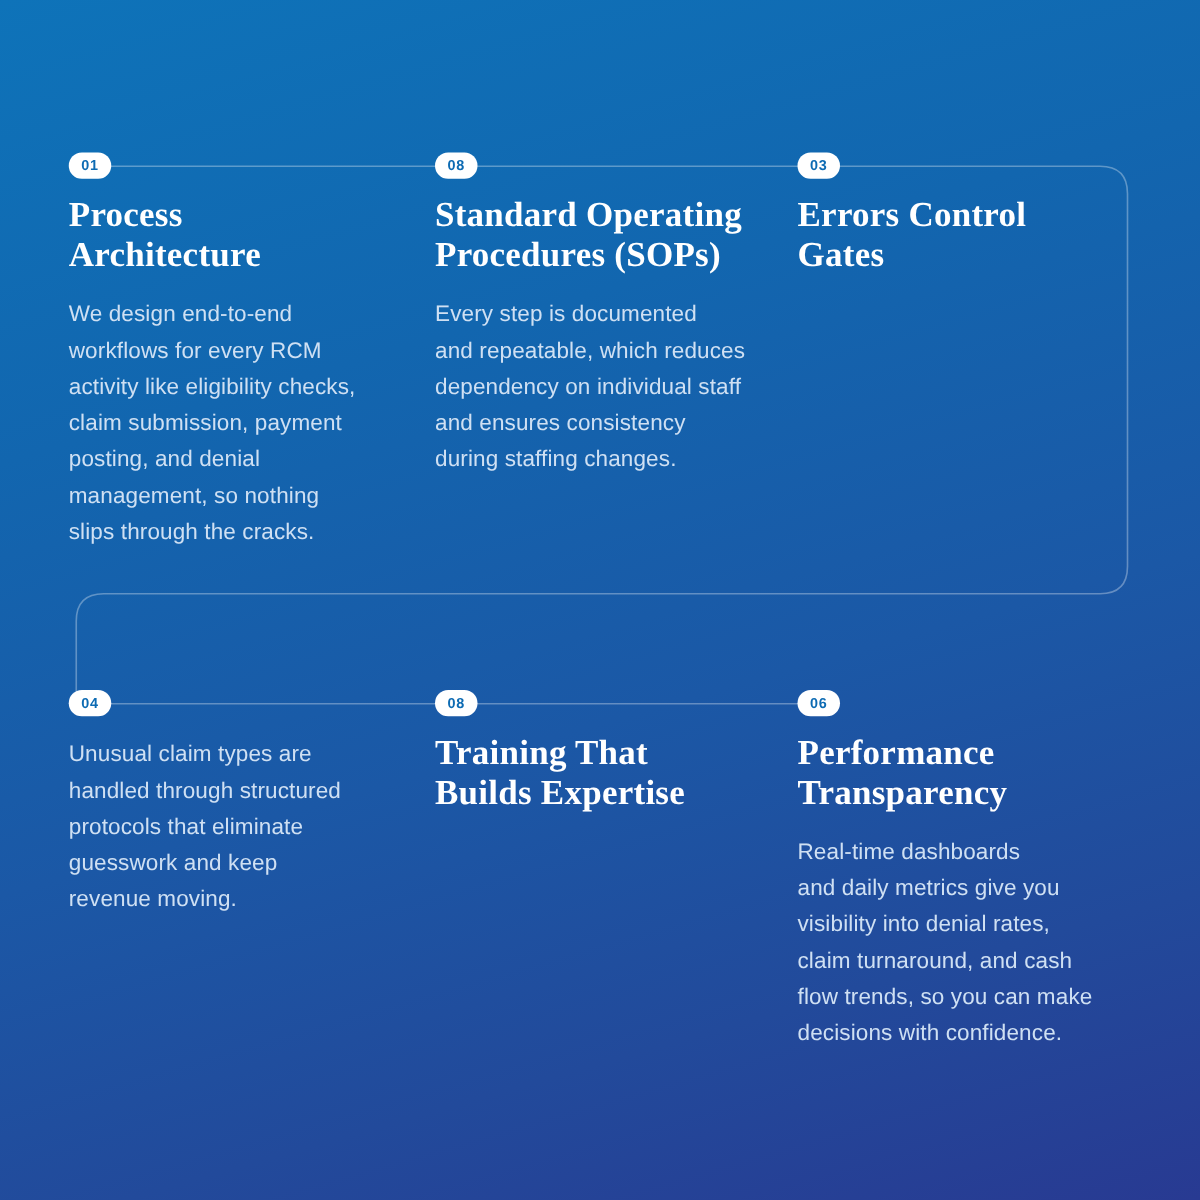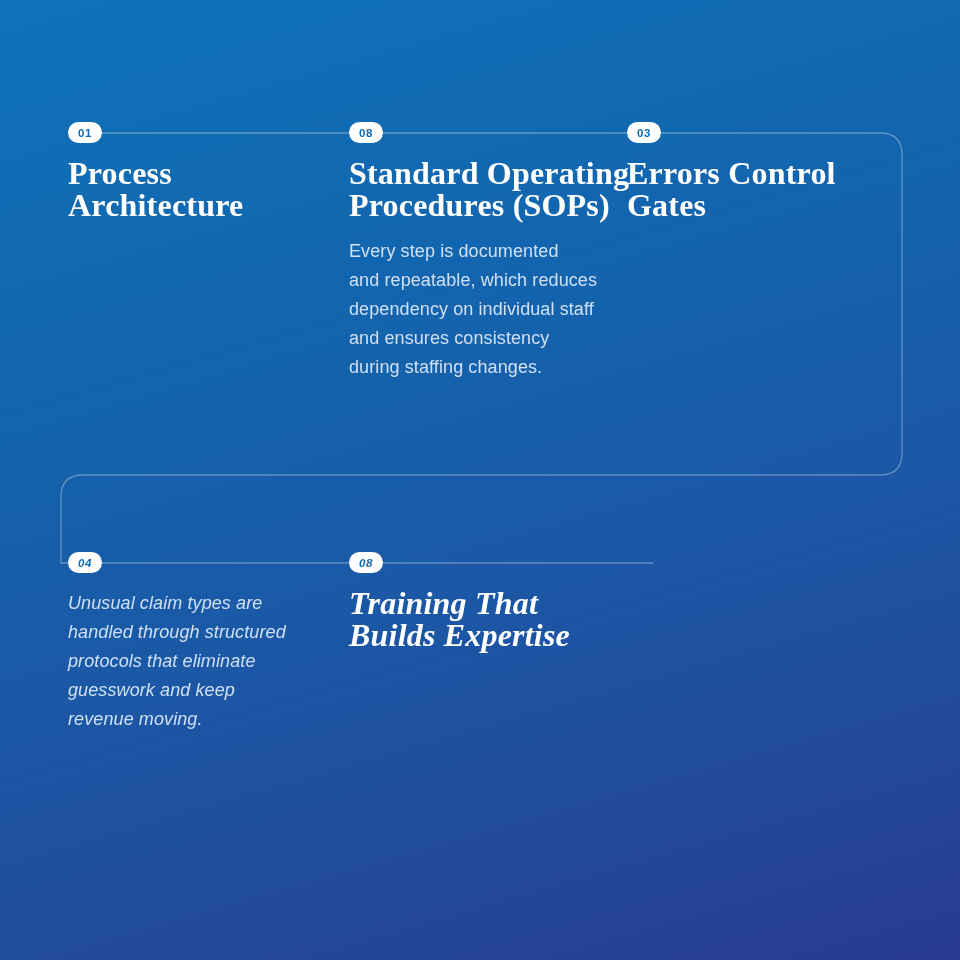--- a/index.html
+++ b/index.html
@@ -8,43 +8,43 @@
     width:960px;height:960px;
     overflow:hidden;
     background:linear-gradient(164deg, #0e73b9 0%, #1266af 30%, #1b58a6 58%, #224a9b 80%, #283a92 100%);
     font-family:"Liberation Sans","DejaVu Sans",sans-serif;
   }
   .connector{
     position:absolute;left:0;top:0;width:960px;height:960px;
     pointer-events:none;
   }
   .section{
-    position:absolute;left:68px;width:842px;
+    position:absolute;left:55px;width:842px;
     display:grid;
     grid-template-columns:265px 262px 267px;
-    column-gap:16px;
+    column-gap:28px;
   }
   .section.top{top:122px;}
-  .section.bottom{top:552px;font-style:italic;}
+  .section.bottom{top:552px;}
   .cell{position:relative;}
   .badge{
     display:inline-flex;align-items:center;justify-content:center;
     height:21px;min-width:34px;box-sizing:border-box;
     padding:0 10px;
     background:#ffffff;
     border-radius:11px;
     color:#0d6bb3;
     font-size:11.5px;font-weight:bold;letter-spacing:0.5px;
     position:relative;z-index:2;
   }
   .title{
     margin:14px 0 0 0;
     font-family:"Liberation Serif","DejaVu Serif",serif;
     font-weight:bold;
-    font-size:32px;line-height:32px;
+    font-size:28px;line-height:32px;
     letter-spacing:0.2px;
     color:#ffffff;
     white-space:pre;
   }
   .body{
     margin:16px 0 0 0;
     font-size:18px;line-height:29px;
     letter-spacing:0.1px;
     color:#cfe0f3;
     white-space:pre-line;
@@ -58,20 +58,27 @@
   <svg class="connector" viewBox="0 0 960 960" xmlns="http://www.w3.org/2000/svg" aria-hidden="true">
     <path d="M 76 133 H 880 Q 902 133 902 155 V 453 Q 902 475 880 475 H 83 Q 61 475 61 497 V 563 H 653" fill="none" stroke="rgba(255,255,255,0.32)" stroke-width="1.3"></path>
   </svg>
 
   <div class="section top">
 
     <div class="cell">
       <span class="badge">01</span>
       <h3 class="title">Process
 Architecture</h3>
+      <p class="body">We design end-to-end
+workflows for every RCM
+activity like eligibility checks,
+claim submission, payment
+posting, and denial
+management, so nothing
+slips through the cracks.</p>
     </div>
 
     <div class="cell">
       <span class="badge">08</span>
       <h3 class="title">Standard Operating
 Procedures (SOPs)</h3>
       <p class="body">Every step is documented
 and repeatable, which reduces
 dependency on individual staff
 and ensures consistency
@@ -96,16 +103,27 @@
 guesswork and keep
 revenue moving.</p>
     </div>
 
     <div class="cell">
       <span class="badge">08</span>
       <h3 class="title">Training That
 Builds Expertise</h3>
     </div>
 
+    <div class="cell">
+      <span class="badge">06</span>
+      <h3 class="title">Performance
+Transparency</h3>
+      <p class="body">Real-time dashboards
+and daily metrics give you
+visibility into denial rates,
+claim turnaround, and cash
+flow trends, so you can make
+decisions with confidence.</p>
+    </div>
 
   </div>
 
 </div>
 
 </body></html>

